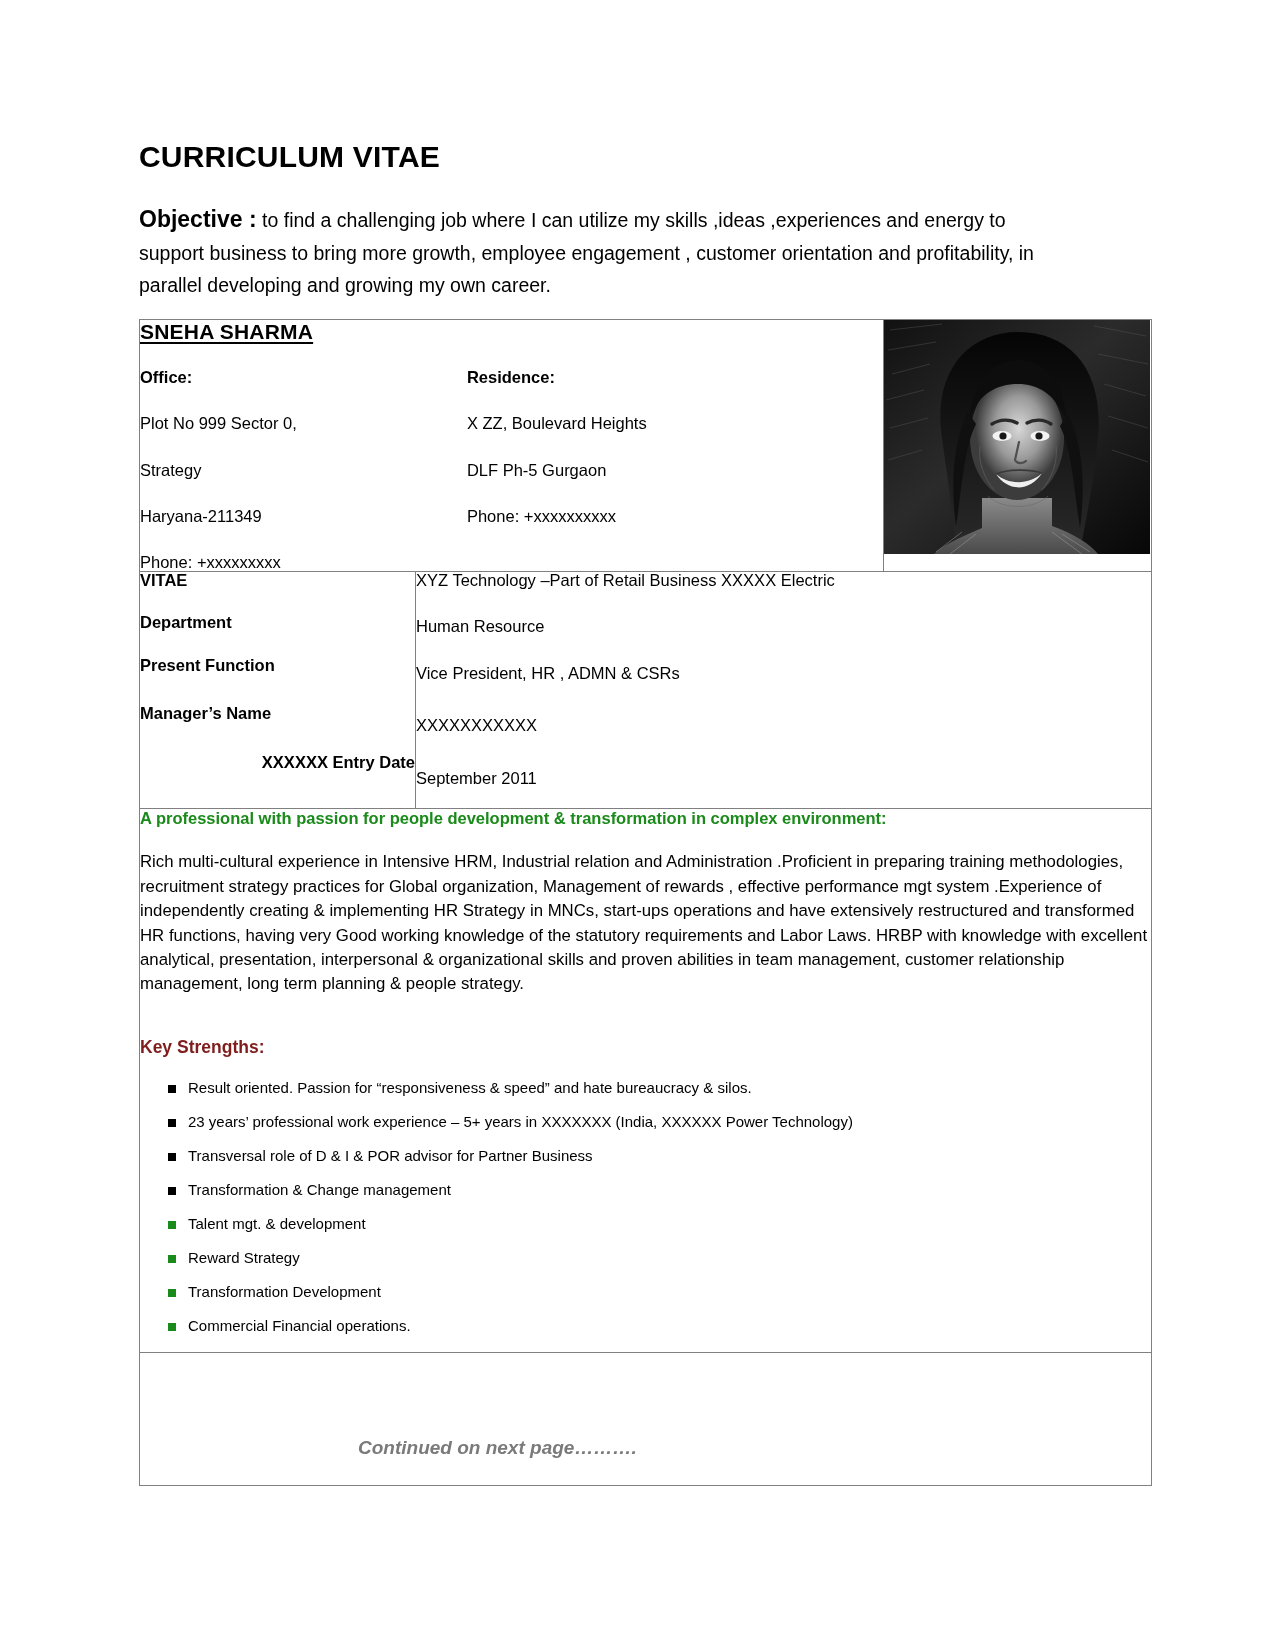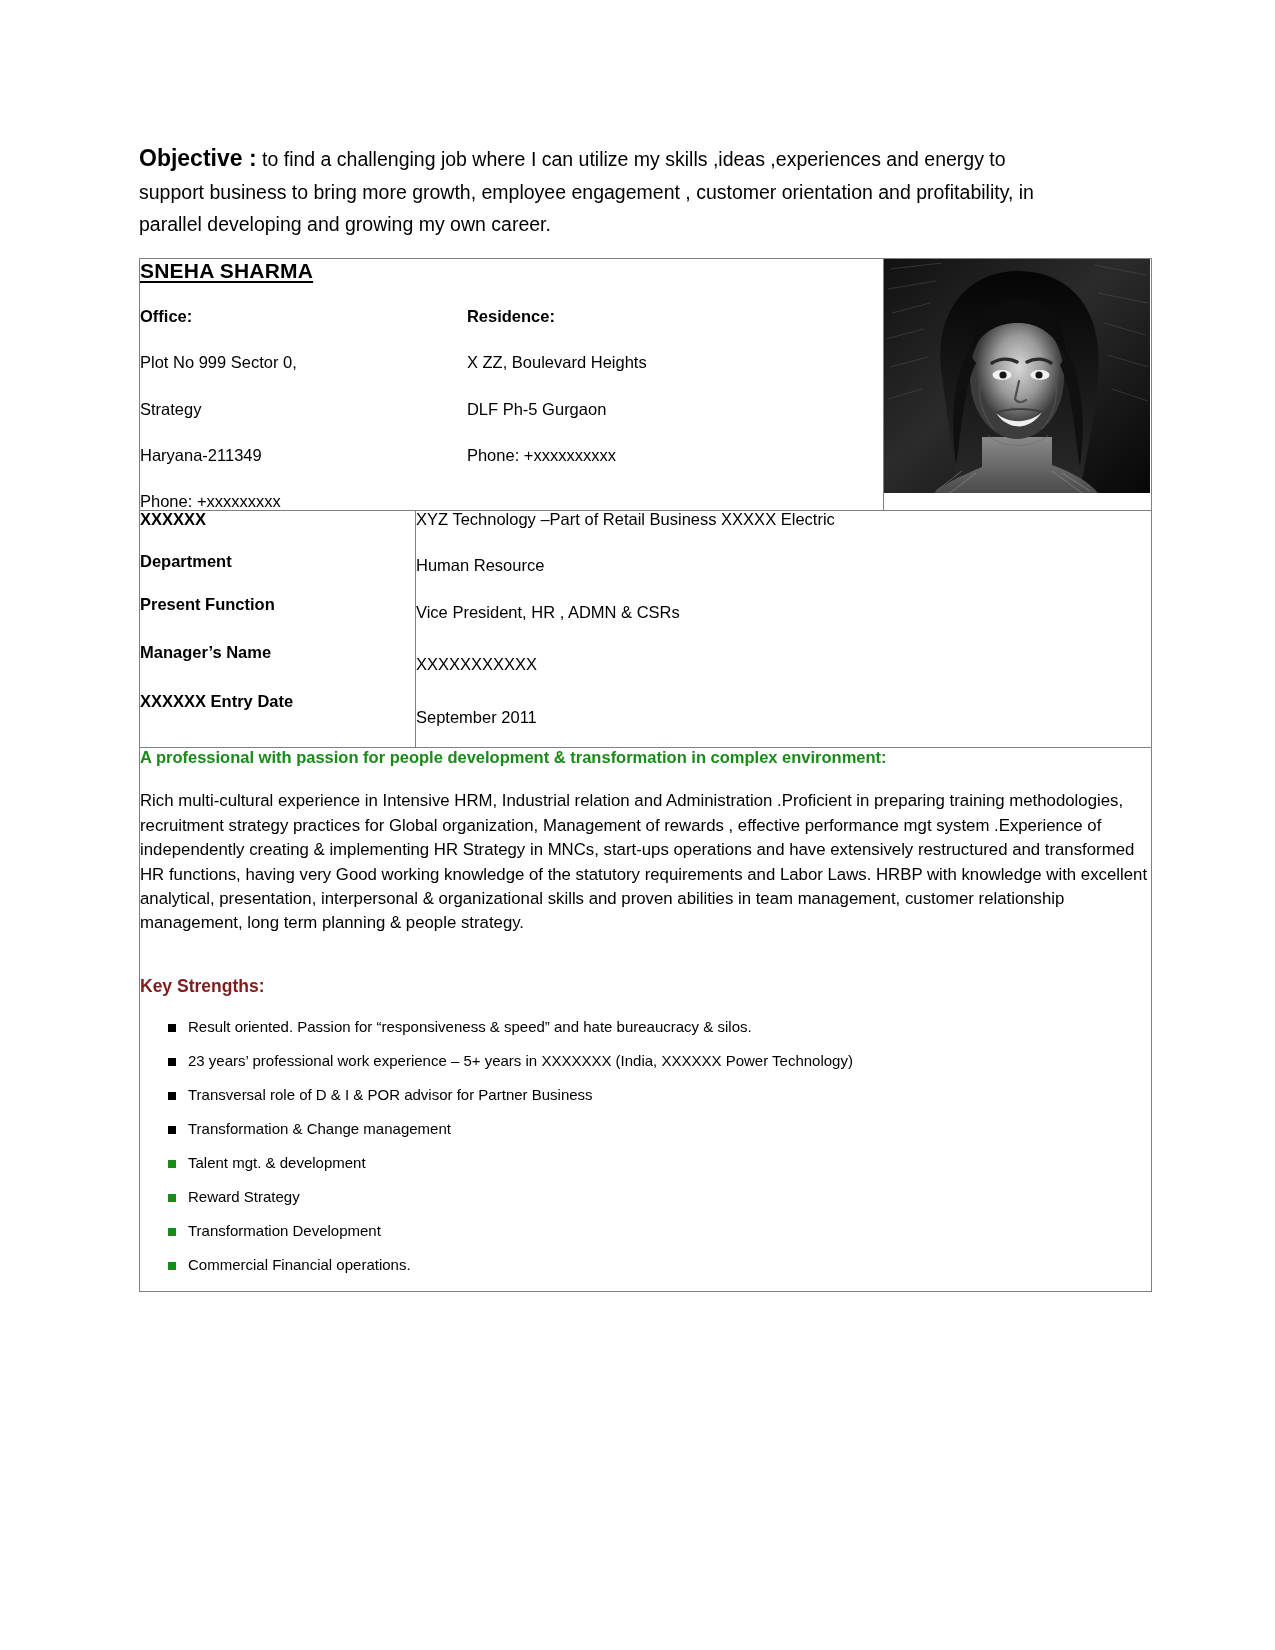--- a/index.html
+++ b/index.html
@@ -105,21 +105,21 @@
   .value-cell {
     padding: 14px 0 0 16px;
   }
   .ent-label {
     font-size: 16.5px;
     font-weight: bold;
     line-height: 1.0;
     margin: 0 0 26px 0;
   }
   .ent-label.gap-extra { margin-bottom: 32px; }
-  .ent-label:last-child { margin-bottom: 18px; }
+  .ent-label:last-child { margin-bottom: 18px; text-align: right; }
   .ent-value {
     font-size: 16.5px;
     line-height: 1.0;
     margin: 0 0 30px 0;
   }
   .ent-value.gap-extra { margin-bottom: 36px; }
   .ent-value:last-child { margin-bottom: 22px; }
 
   
   .profile-cell {
@@ -180,20 +180,21 @@
     font-style: italic;
     font-weight: bold;
     color: #7a7a7a;
   }
 </style>
 </head>
 <body>
 
 <div class="page">
 
+  <h1 class="doc-title">CURRICULUM VITAE</h1>
 
   <p class="objective"><span class="obj-label">Objective :</span> <span>to find a challenging job where I can utilize my skills ,ideas ,experiences and energy to support business to bring more growth, employee engagement , customer orientation and profitability, in parallel developing and growing my own career.</span></p>
 
   <table class="cv-table">
     <colgroup>
       <col style="width:276px">
       <col style="width:468px">
       <col style="width:268px">
     </colgroup>
     <tbody>
@@ -292,21 +293,21 @@
                   <path d="M178 214 L206 232"></path>
                   <path d="M168 212 L198 234"></path>
               </g>
             </svg>
           </div>
         </td>
       </tr>
 
       <tr>
         <td class="label-cell">
-          <div class="ent-label">XXXXXX</div>
+          <div class="ent-label">VITAE</div>
           <div class="ent-label">Department</div>
           <div class="ent-label gap-extra">Present Function</div>
           <div class="ent-label gap-extra">Manager’s Name</div>
           <div class="ent-label">XXXXXX Entry Date</div>
         </td>
         <td class="value-cell" colspan="2">
           <div class="ent-value">XYZ Technology –Part of Retail Business XXXXX Electric</div>
           <div class="ent-value">Human Resource</div>
           <div class="ent-value gap-extra">Vice President, HR , ADMN &amp; CSRs</div>
           <div class="ent-value gap-extra">XXXXXXXXXXX</div>
@@ -325,16 +326,21 @@
               <li><span class="sq black"></span><span>Transversal role of  D &amp; I &amp; POR advisor for Partner Business</span></li>
               <li><span class="sq black"></span><span>Transformation &amp; Change management</span></li>
               <li><span class="sq green"></span><span>Talent mgt. &amp; development</span></li>
               <li><span class="sq green"></span><span>Reward Strategy</span></li>
               <li><span class="sq green"></span><span>Transformation Development</span></li>
               <li><span class="sq green"></span><span>Commercial Financial operations.</span></li>
             </ul>
         </td>
       </tr>
 
+      <tr>
+        <td class="footer-cell" colspan="3">
+          <div class="footer-note">Continued on next page……….</div>
+        </td>
+      </tr>
 
     </tbody>
   </table>
 </div>
 
 </body></html>

